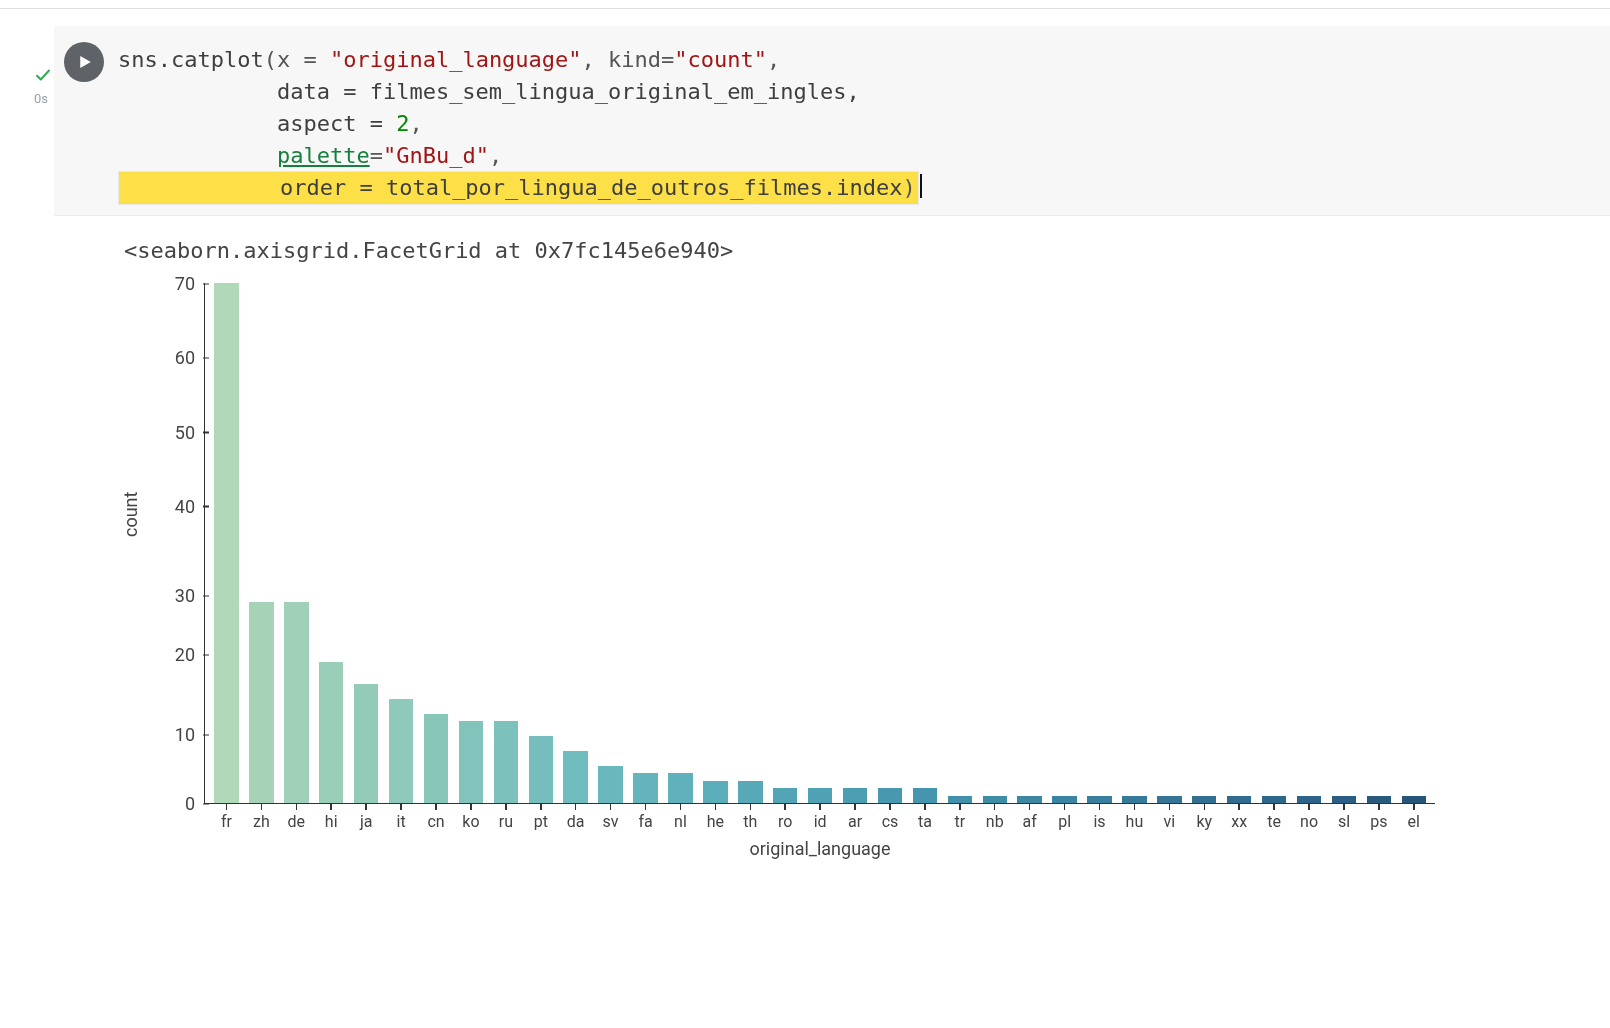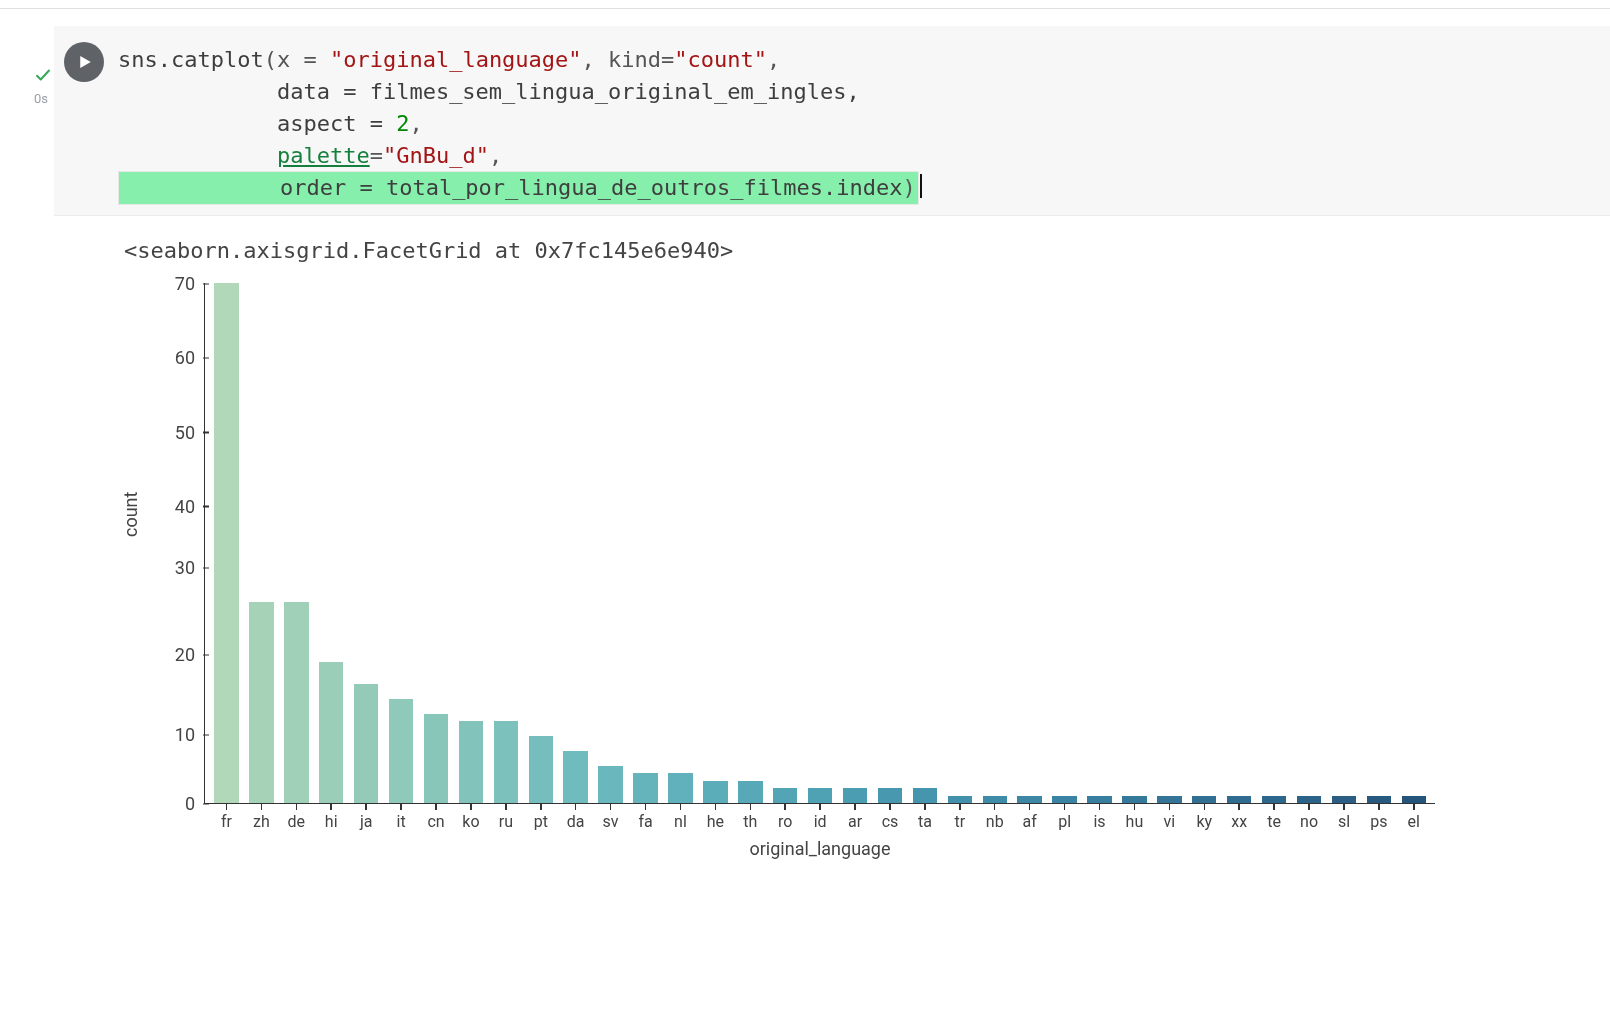--- a/index.html
+++ b/index.html
@@ -72,21 +72,21 @@
     flex: 1;
   }
   .tok-func { color: #3e3e3e; }
   .tok-name { color: #3e3e3e; }
   .tok-op   { color: #555; }
   .tok-str  { color: #a31515; }
   .tok-num  { color: #008800; }
   .tok-kw   { color: #15803d; text-decoration: underline; }
   .last-line-box {
     border: 1px solid #e8e8e8;
-    background: #86efac;
+    background: #fde047;
     display: inline-block;
     padding: 0 2px;
     margin-top: -2px;
   }
   .cursor {
     display: inline-block;
     width: 0;
     border-left: 2px solid #111;
     height: 24px;
     vertical-align: -3px;
@@ -397,21 +397,21 @@
               <div class="bar-slot">
                 <div class="bar" style="height: 7.42857px; background: rgb(38, 85, 124);"></div>
                 <div class="x-tick-mark"></div>
                 <div class="x-label">el</div>
               </div>
             </div>
           <div class="xaxis-label">original_language</div>
         <div class="y-tick" style="bottom: 0px; transform: translateY(50%);">0</div>
             <div class="y-tick" style="bottom: 69px; transform: translateY(50%);">10</div>
             <div class="y-tick" style="bottom: 148.571px; transform: translateY(50%);">20</div>
-            <div class="y-tick" style="bottom: 236px; transform: translateY(50%);">30</div>
+            <div class="y-tick" style="bottom: 208px; transform: translateY(50%);">30</div>
             <div class="y-tick" style="bottom: 297.143px; transform: translateY(50%);">40</div>
             <div class="y-tick" style="bottom: 371.429px; transform: translateY(50%);">50</div>
             <div class="y-tick" style="bottom: 445.714px; transform: translateY(50%);">60</div>
             <div class="y-tick" style="bottom: 520px; transform: translateY(50%);">70</div>
           </div>
       </div>
     </div>
 
   </div>
 </div>

